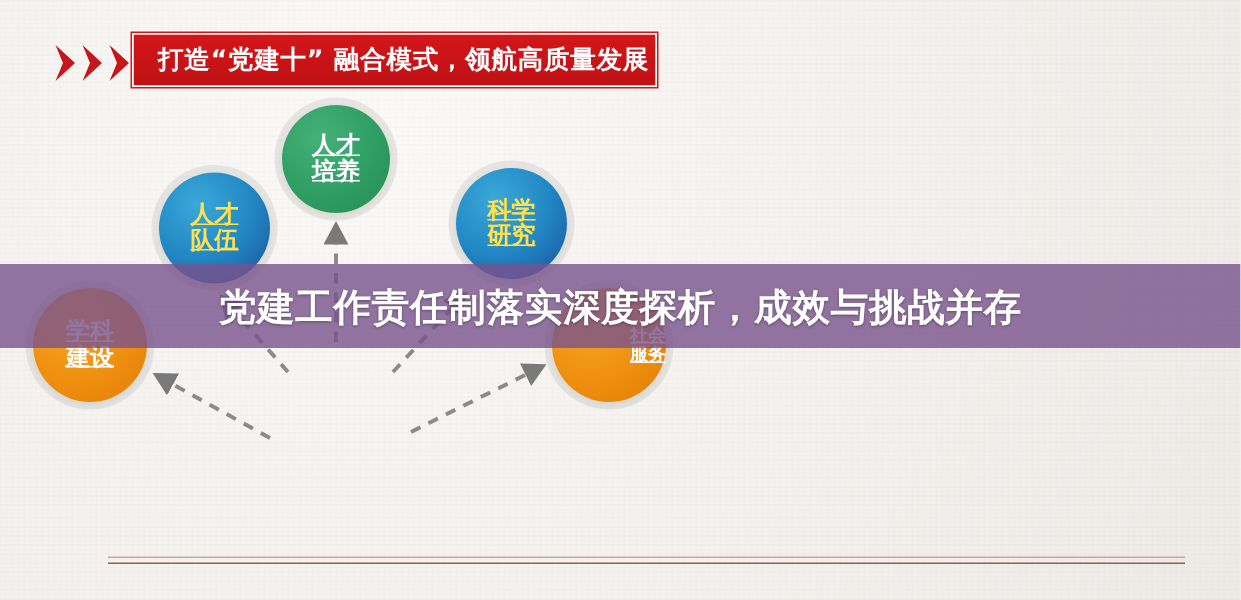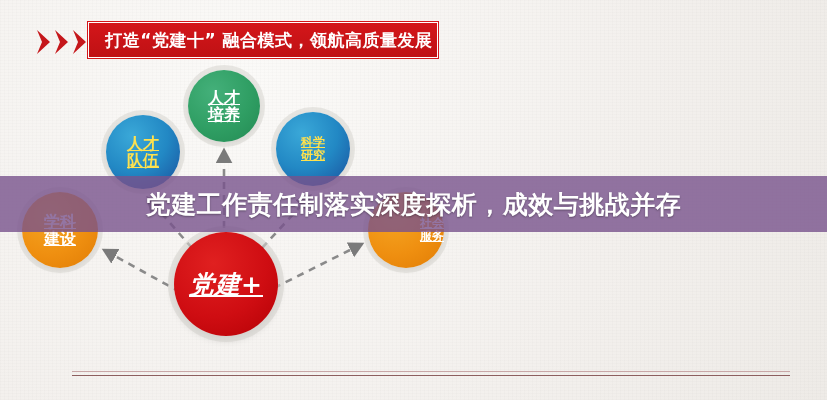--- a/index.html
+++ b/index.html
@@ -59,23 +59,23 @@
     left:188px;top:70px;width:72px;height:72px;
     background:radial-gradient(circle at 35% 30%, #44b07a 0%, #2f9e63 55%, #238a53 100%);
     color:#ffffff;font-size:16px;
   }
   .node-blue-left{
     left:106px;top:115px;width:74px;height:74px;
     background:radial-gradient(circle at 35% 28%, #3aa8d8 0%, #2288c4 50%, #1a4f9c 100%);
     color:#ffe14d;font-size:16px;
   }
   .node-blue-right{
-    left:276px;top:112px;width:74px;height:74px;
+    left:304px;top:112px;width:74px;height:74px;
     background:radial-gradient(circle at 35% 28%, #3aa8d8 0%, #2288c4 50%, #1a4f9c 100%);
-    color:#ffe14d;font-size:12px;
+    color:#ffe14d;font-size:16px;
   }
   .node-orange-left{
     left:22px;top:192px;width:76px;height:76px;
     background:radial-gradient(circle at 35% 30%, #f5a623 0%, #ef8f10 55%, #e07c05 100%);
     color:#ffffff;font-size:16px;
   }
   .node-orange-right{
     left:368px;top:192px;width:76px;height:76px;
     background:radial-gradient(circle at 35% 30%, #f5a623 0%, #ef8f10 55%, #e07c05 100%);
     color:#ffffff;font-size:12px;align-items:flex-end;
@@ -179,23 +179,20 @@
   <div class="node node-orange-left">
     <span>学科</span>
     <span>建设</span>
   </div>
 
   <div class="node node-orange-right">
     <span>社会</span>
     <span>服务</span>
   </div>
 
-  <div class="node node-center">
-    <span class="c-text">党建+</span>
-  </div>
 
 
   <div class="rule rule-1"></div>
   <div class="rule rule-2"></div>
 
   <div class="overlay">
     <span class="overlay-text">党建工作责任制落实深度探析，成效与挑战并存</span>
   </div>
 
 </div>

